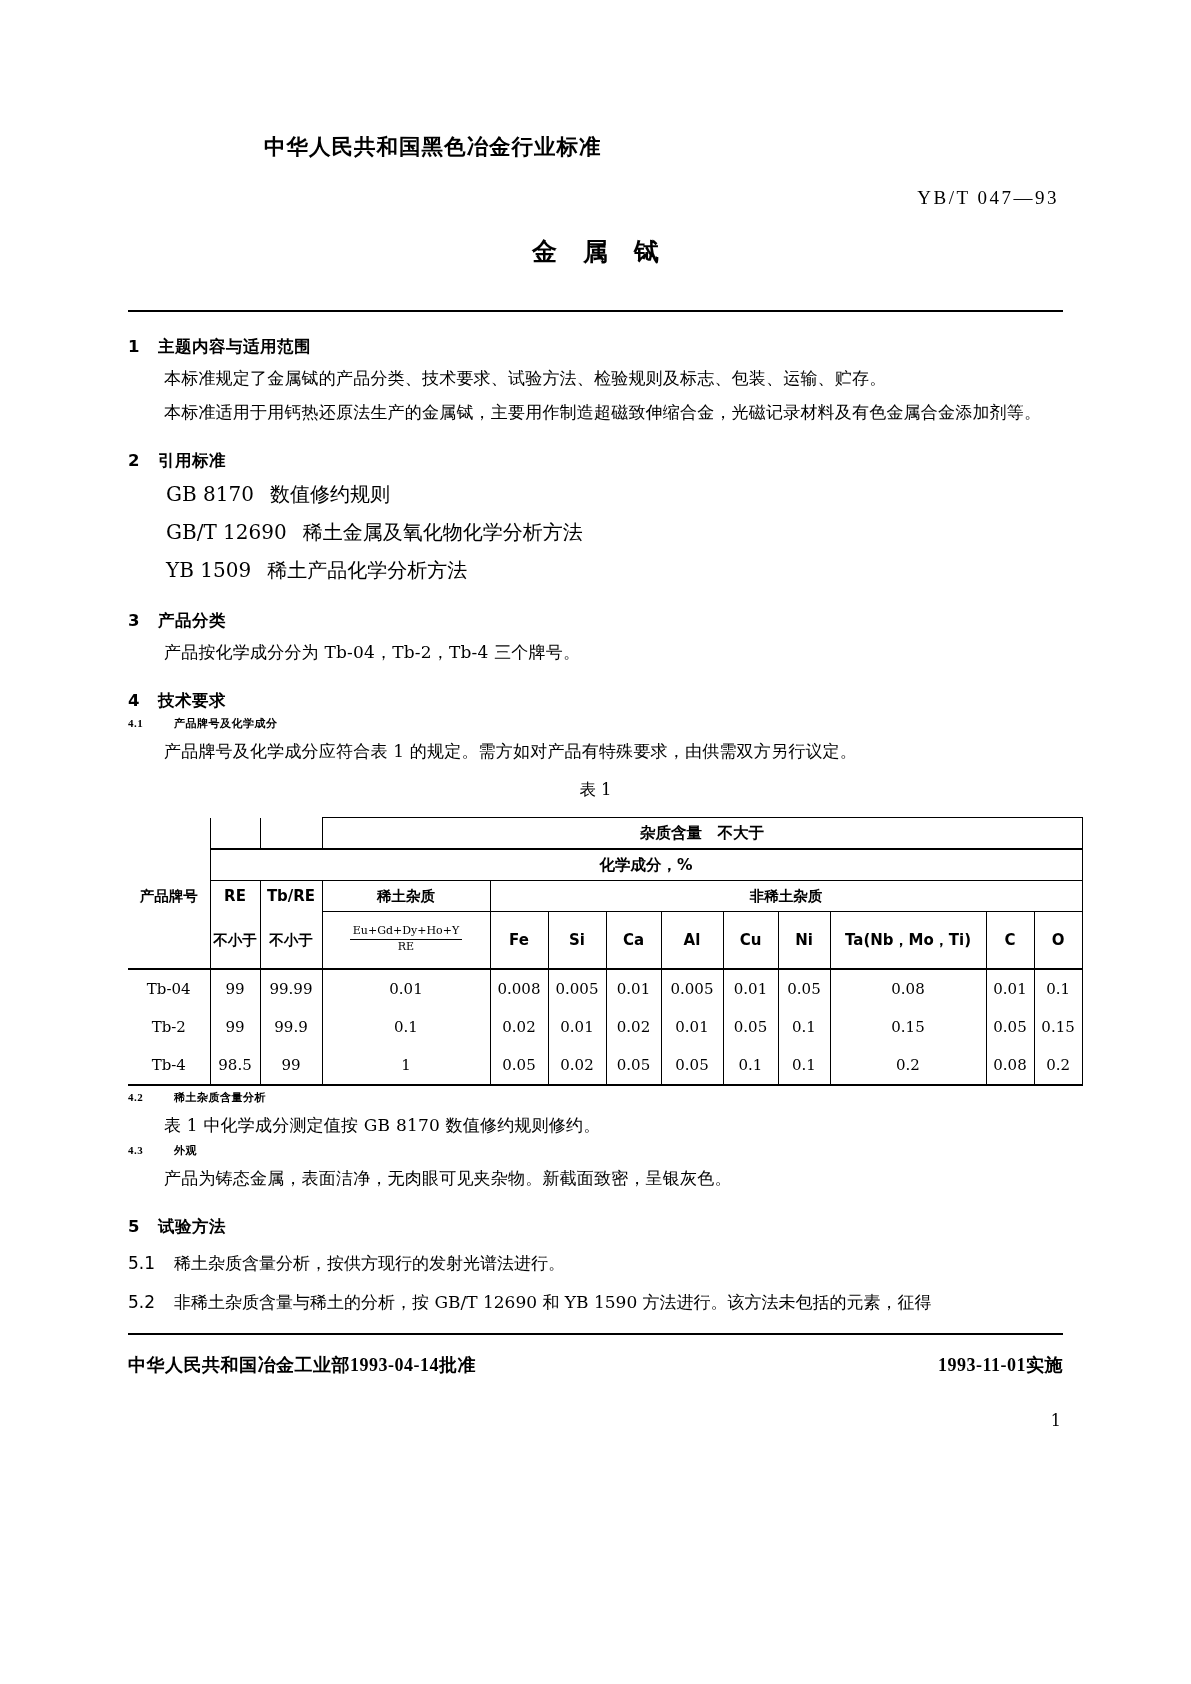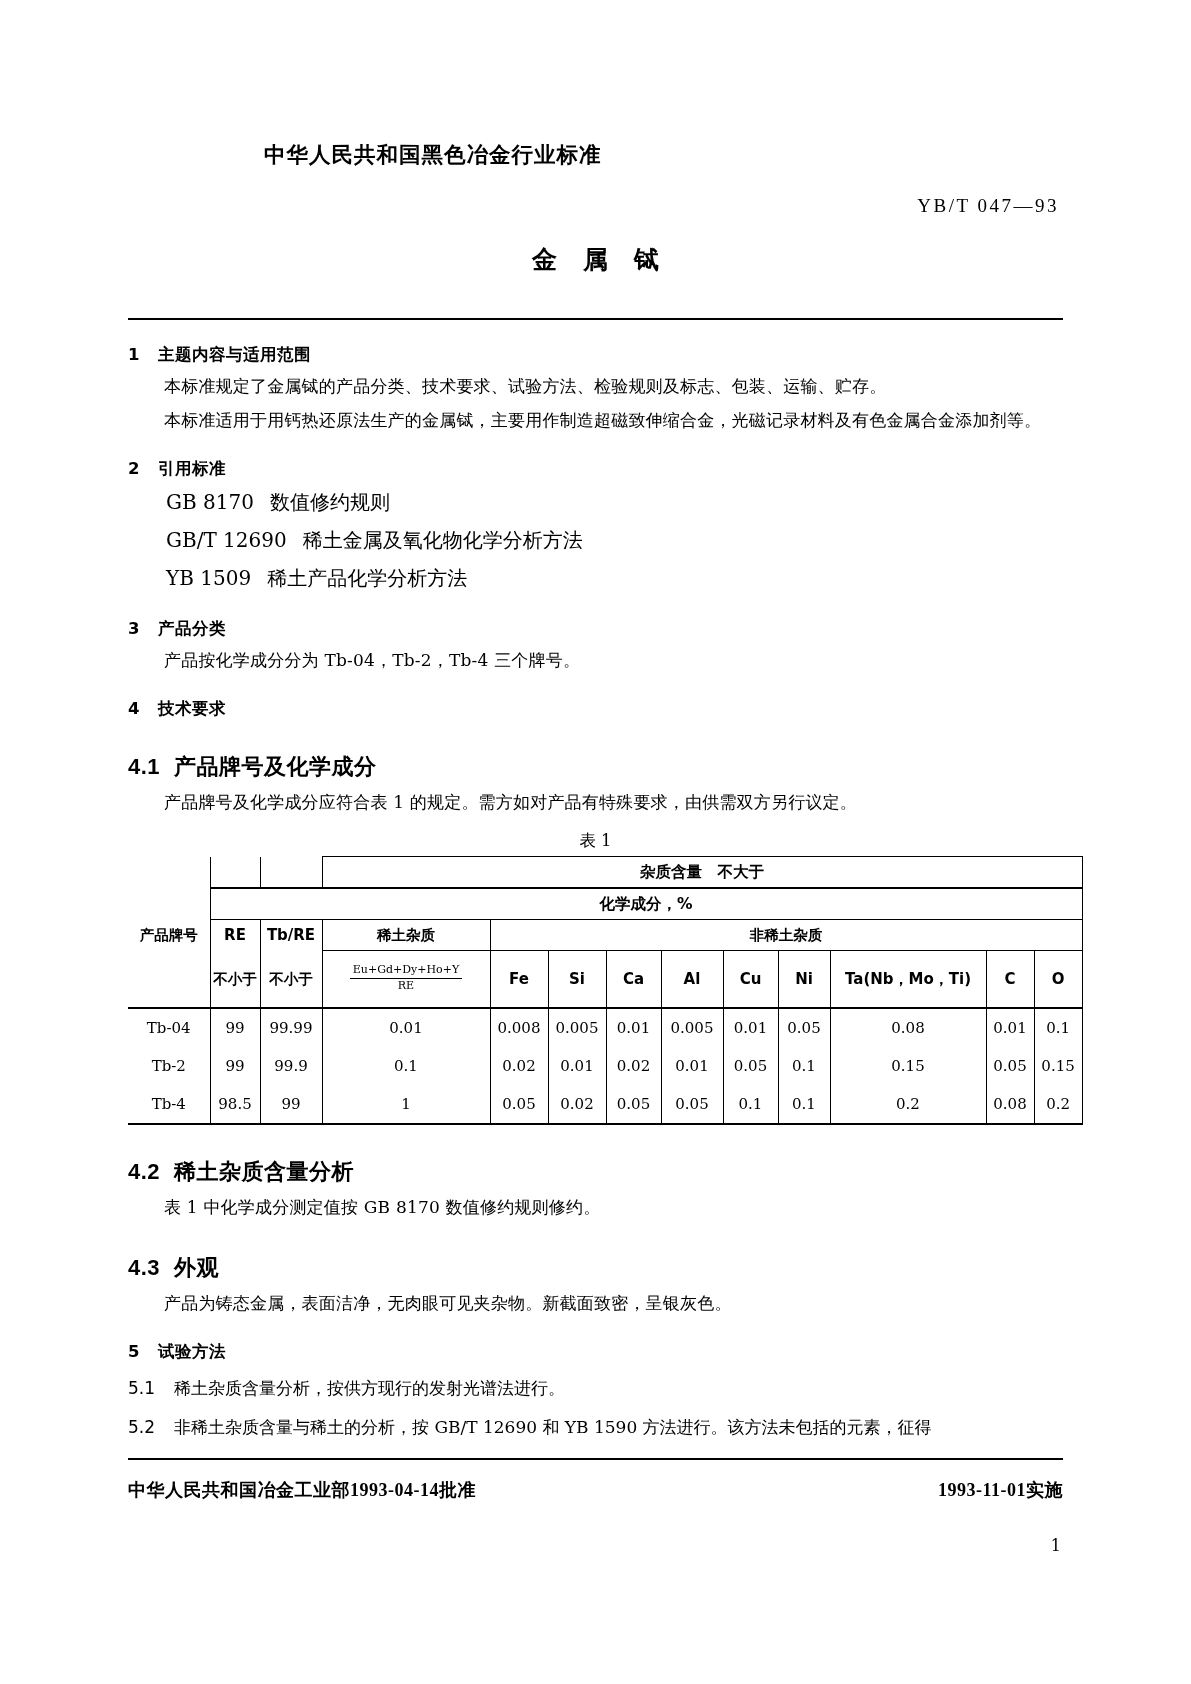--- a/index.html
+++ b/index.html
@@ -17,21 +17,21 @@
   }
   .page {
     position: absolute;
     left: 0; top: 0;
     width: 1191px;
     height: 1684px;
   }
   .content {
     position: absolute;
     left: 128px;
-    top: 8px;
+    top: 0;
     width: 935px;
   }
 
   
   .doc-header {
     padding-top: 132px;
   }
   .nat-title {
     font-family: "DejaVu Sans", "Liberation Sans", sans-serif;
     font-weight: bold;
@@ -67,23 +67,23 @@
   .sec-h {
     font-weight: bold;
     font-size: 16.5px;
     font-family: "DejaVu Sans", "Liberation Sans", sans-serif;
     margin-top: 24px;
     letter-spacing: 0.5px;
   }
   .sec-h .num { display: inline-block; min-width: 30px; }
   .sub-h {
     font-weight: bold;
-    font-size: 22px;
-    font-family: Liberation Sans, sans-serif;
-    margin-top: 32px;
+    font-size: 11px;
+    font-family: Liberation Serif, serif;
+    margin-top: 4px;
     letter-spacing: 0.5px;
   }
   .sub-h .num { display: inline-block; min-width: 46px; }
   .para {
     font-family: "DejaVu Serif", "Liberation Serif", serif;
     font-size: 17px;
     line-height: 1.65;
     margin-top: 6px;
     text-indent: 36px;
     letter-spacing: 0.2px;
@@ -108,21 +108,21 @@
     display: inline-block;
     min-width: 46px;
   }
 
   
   .tbl-cap {
     text-align: center;
     font-family: "DejaVu Serif", "Liberation Serif", serif;
     font-size: 16.5px;
     margin-top: 14px;
-    margin-bottom: 4px;
+    margin-bottom: 16px;
   }
   table.spec {
     border-collapse: collapse;
     width: 935px;
     table-layout: fixed;
     font-family: "DejaVu Serif", "Liberation Serif", serif;
   }
   table.spec td {
     border: 1px solid #000;
     text-align: center;

